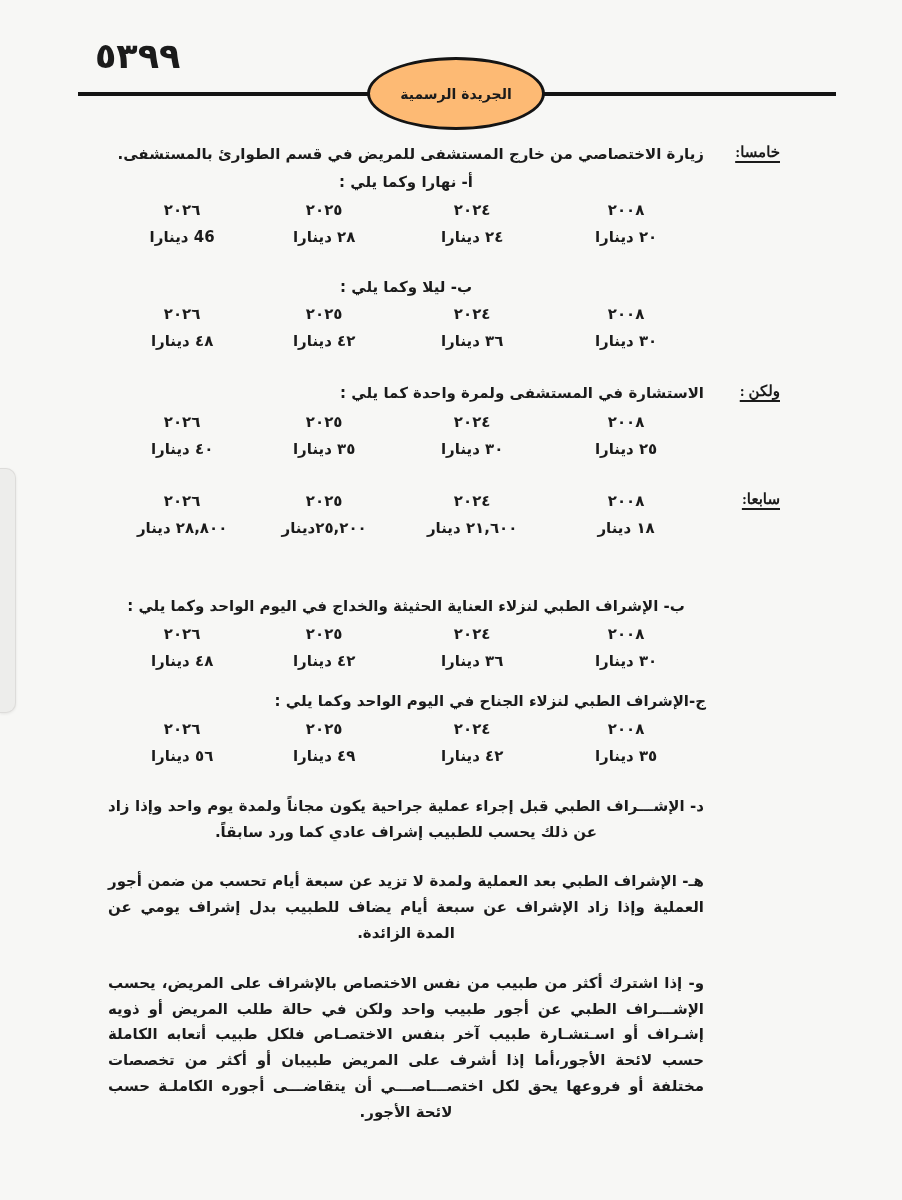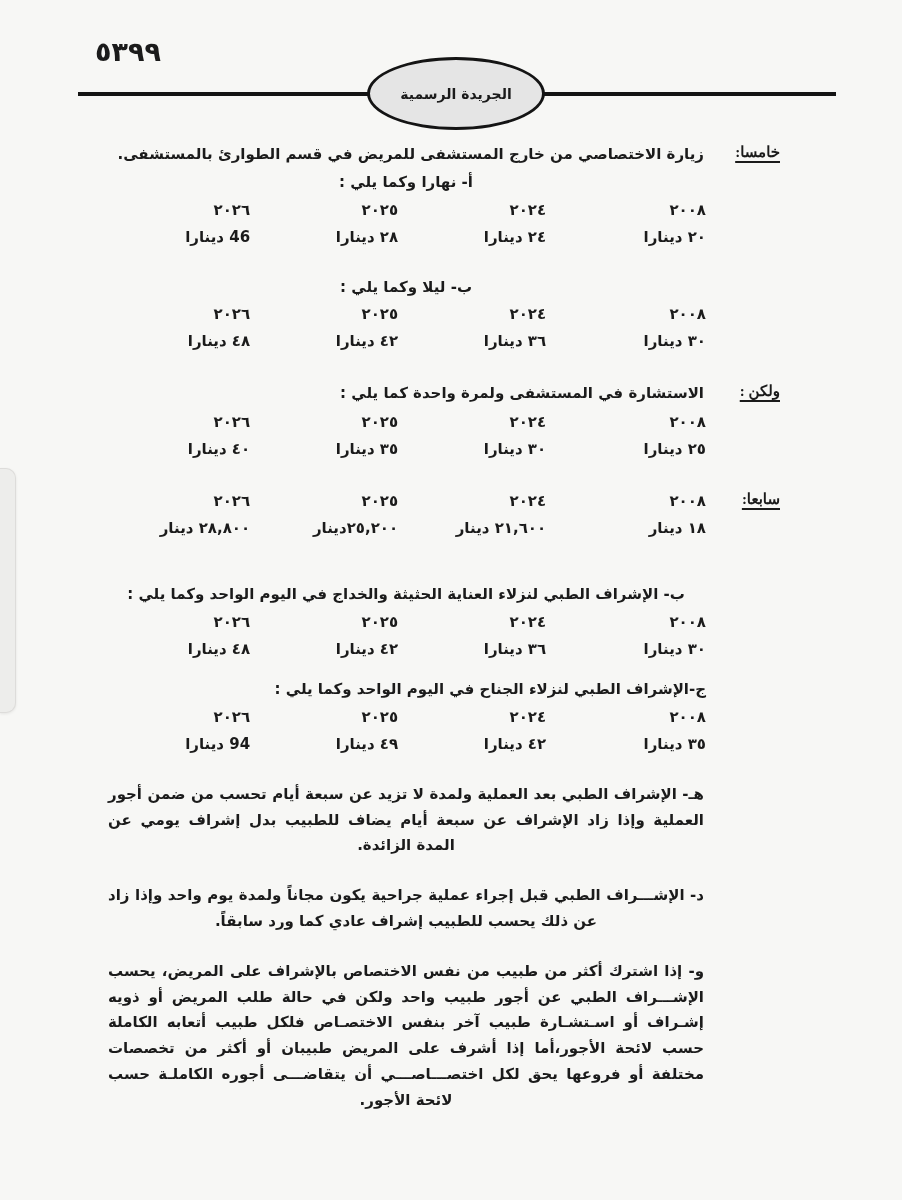--- a/index.html
+++ b/index.html
@@ -6,28 +6,28 @@
   body{
     width:902px;height:1200px;overflow:hidden;position:relative;
     background:#f7f7f5;color:#1b1b1b;
     font-family:"DejaVu Sans",sans-serif;font-weight:700;
     -webkit-font-smoothing:antialiased;
   }
   
   .header{position:relative;height:134px;}
   .page-number{
     position:absolute;left:95px;top:36px;
-    font-size:27px;letter-spacing:9px;direction:ltr;
+    font-size:35px;letter-spacing:9px;direction:ltr;
   }
   .header-rule{
     position:absolute;top:92px;left:78px;right:66px;height:4px;background:#141414;
   }
   .gazette-oval{
     position:absolute;top:57px;left:367px;width:172px;height:67px;
-    background:#e5e5e5;border:3.5px solid #141414;border-radius:50%;
+    background:#fdba74;border:3.5px solid #141414;border-radius:50%;
     display:flex;align-items:center;justify-content:center;
     font-size:14px;
   }
   
   .edge-tab{
     position:absolute;left:0;top:468px;width:15px;height:243px;
     background:#ededeb;border:1px solid #dddcda;border-left:none;
     border-radius:0 10px 10px 0;
     box-shadow:0 1px 3px rgba(0,0,0,.08);
   }
@@ -43,32 +43,32 @@
   }
   .section-content{flex:1;min-width:0;}
   .sub-heading{text-align:center;margin:0;}
   .para{margin:2px;text-align:justify;}
   .para.center-last{text-align-last:center;}
   .para.right-last{text-align-last:right;}
   
   .fee-table{margin:1px 0 0 0;}
   .fee-row{display:flex;padding:0 0 0 8px;}
   .fee-row .cell{
-    flex:1;text-align:right;white-space:nowrap;line-height:1.8;
+    flex:1;text-align:center;white-space:nowrap;line-height:1.8;
   }
   .fee-row.years .cell{letter-spacing:2px;}
   
   .fee-row .cell:first-child{flex:0 0 27%;}
   .fee-row .cell:nth-child(2){flex:0 0 25%;}
   .fee-row .cell:nth-child(3){flex:0 0 25%;}
   .fee-row .cell:nth-child(4){flex:0 0 23%;}
   
   .mt-s{margin-top:14px;text-align:right;}
   .mt-m{margin-top:24px;}
-  .mt-l{margin-top:40px;}
+  .mt-l{margin-top:52px;}
 </style>
 </head>
 <body>
 
 <div class="edge-tab"></div>
 
 <div class="header">
   <div class="page-number">٥٣٩٩</div>
   <div class="header-rule"></div>
   <div class="gazette-oval">
@@ -175,23 +175,23 @@
         <div class="fee-row years">
           <span class="cell">٢٠٠٨</span>
           <span class="cell">٢٠٢٤</span>
           <span class="cell">٢٠٢٥</span>
           <span class="cell">٢٠٢٦</span>
         </div>
         <div class="fee-row">
           <span class="cell">٣٥ دينارا</span>
           <span class="cell">٤٢ دينارا</span>
           <span class="cell">٤٩ دينارا</span>
-          <span class="cell">94 دينارا</span>
+          <span class="cell">٥٦ دينارا</span>
         </div>
       </div>
 
+      <p class="para center-last mt-m">د- الإشـــراف الطبي قبل إجراء عملية جراحية يكون مجاناً ولمدة يوم واحد وإذا زاد عن ذلك يحسب للطبيب إشراف عادي كما ورد سابقاً.</p>
       <p class="para center-last mt-m">هـ- الإشراف الطبي بعد العملية ولمدة لا تزيد عن سبعة أيام تحسب من ضمن أجور العملية وإذا زاد الإشراف عن سبعة أيام يضاف للطبيب بدل إشراف يومي عن المدة الزائدة.</p>
-      <p class="para center-last mt-m">د- الإشـــراف الطبي قبل إجراء عملية جراحية يكون مجاناً ولمدة يوم واحد وإذا زاد عن ذلك يحسب للطبيب إشراف عادي كما ورد سابقاً.</p>
       <p class="para center-last mt-m">و- إذا اشترك أكثر من طبيب من نفس الاختصاص بالإشراف على المريض، يحسب الإشـــراف الطبي عن أجور طبيب واحد ولكن في حالة طلب المريض أو ذويه إشـراف أو اسـتشـارة طبيب آخر بنفس الاختصـاص فلكل طبيب أتعابه الكاملة حسب لائحة الأجور،أما إذا أشرف على المريض طبيبان أو أكثر من تخصصات مختلفة أو فروعها يحق لكل اختصـــاصـــي أن يتقاضـــى أجوره الكاملـة حسب لائحة الأجور.</p>
     </div>
   </div>
 
 </div>
 
 </body></html>

